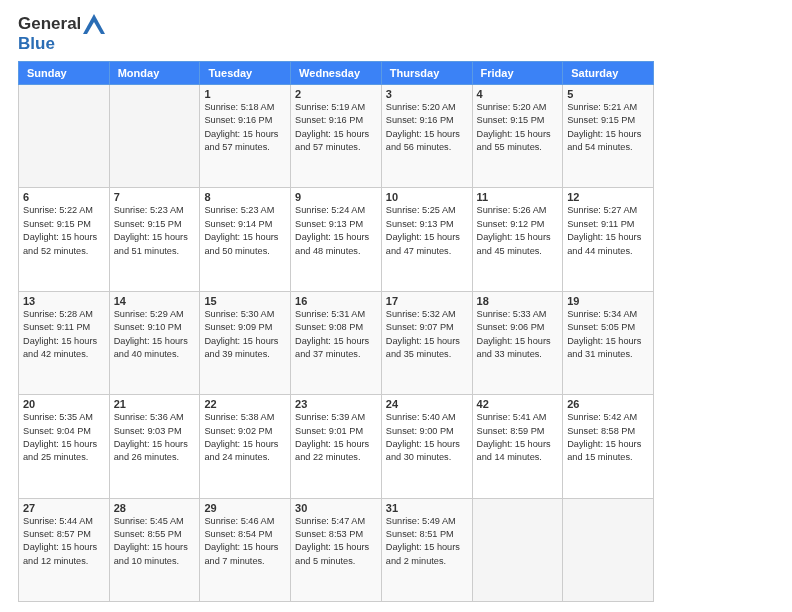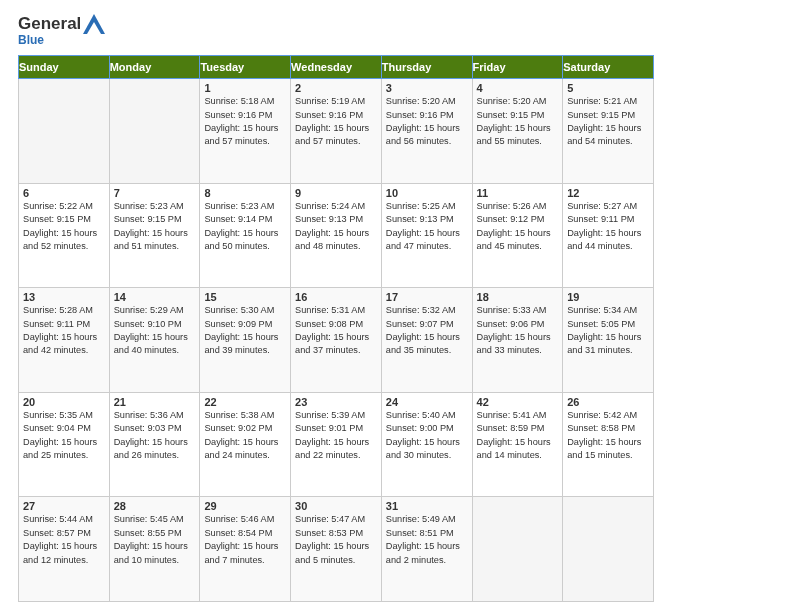--- a/index.html
+++ b/index.html
@@ -42,25 +42,25 @@
       color: #555;
     }
     .calendar {
       flex: 1;
       border: 1px solid #ccc;
       border-collapse: collapse;
       width: 100%;
       table-layout: fixed;
     }
     .calendar th {
-      background-color: #4d7c0f;
+      background-color: #3b82f6;
       color: #fff;
       font-size: 11px;
       font-weight: bold;
-      padding: 5px 0;
+      padding: 5px 8px;
       text-align: left;
       border: 1px solid #5a9ae4;
     }
     .calendar td {
       border: 1px solid #ccc;
       vertical-align: top;
       padding: 3px 4px;
       font-size: 9.2px;
       color: #333;
       background: #fff;
@@ -93,21 +93,21 @@
     <div class="logo">
       <div>
         <div style="font-size:17px;font-weight:bold;color:#333;line-height:1.15;">
           General<span style="display:inline-block;width:20px;height:20px;vertical-align:middle;margin-left:2px;margin-top:-2px;">
             <svg viewBox="0 0 22 20" width="22" height="20">
               <polygon points="0,20 11,0 22,20" fill="#2a6db5"></polygon>
               <polygon points="4,20 11,8 18,20" fill="#fff"></polygon>
             </svg>
           </span>
         </div>
-        <div style="font-size:12px;font-weight:bold;color:#2a6db5;line-height:1.15;">Blue</div>
+        <div style="font-size:17px;font-weight:bold;color:#2a6db5;line-height:1.15;">Blue</div>
       </div>
     </div>
     <div class="title-block">
       <div class="title-month"></div>
       <div class="title-location"></div>
     </div>
   </div>
 
   <table class="calendar" id="cal-table">
     <thead id="cal-head">

